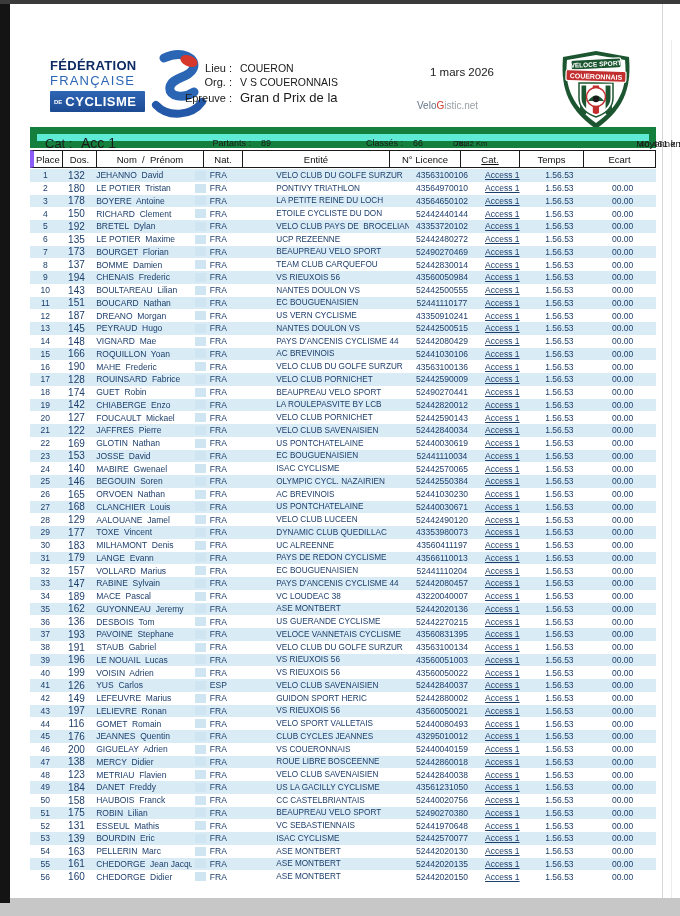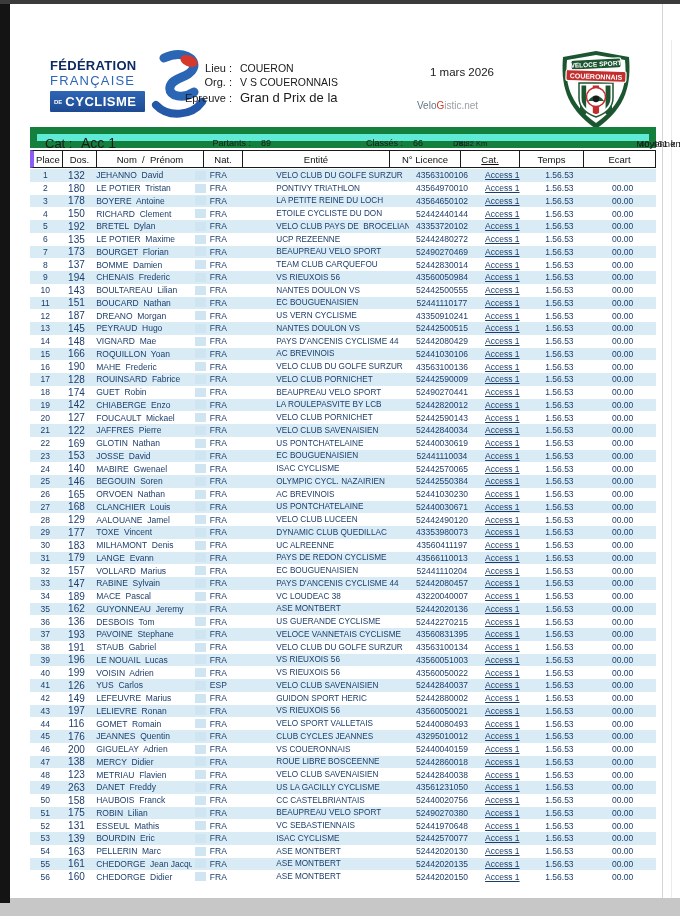--- a/index.html
+++ b/index.html
@@ -691,21 +691,21 @@
         <div class="td c-nom">METRIAU  Flavien</div>
         <div class="td c-nat"><span class="flag"></span><span>FRA</span></div>
         <div class="td c-ent">VELO CLUB SAVENAISIEN</div>
         <div class="td c-lic">52442840038</div>
         <div class="td c-cat">Access 1</div>
         <div class="td c-tps">1.56.53</div>
         <div class="td c-ec">00.00</div>
       </div>
       <div class="tr alt">
         <div class="td c-place">49</div>
-        <div class="td c-dos">263</div>
+        <div class="td c-dos">184</div>
         <div class="td c-nom">DANET  Freddy</div>
         <div class="td c-nat"><span class="flag"></span><span>FRA</span></div>
         <div class="td c-ent">US LA GACILLY CYCLISME</div>
         <div class="td c-lic">43561231050</div>
         <div class="td c-cat">Access 1</div>
         <div class="td c-tps">1.56.53</div>
         <div class="td c-ec">00.00</div>
       </div>
       <div class="tr">
         <div class="td c-place">50</div>

